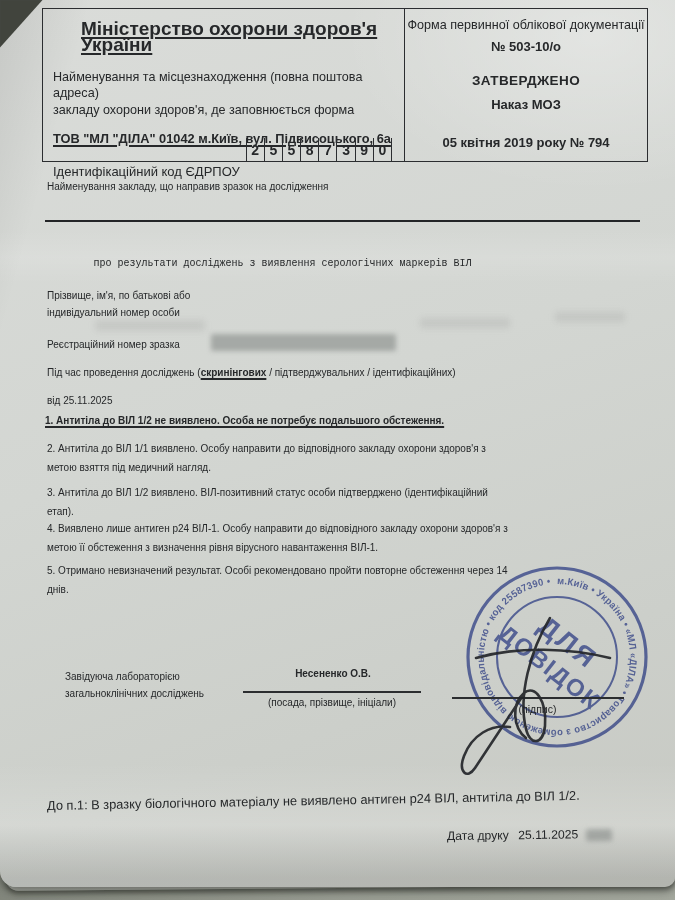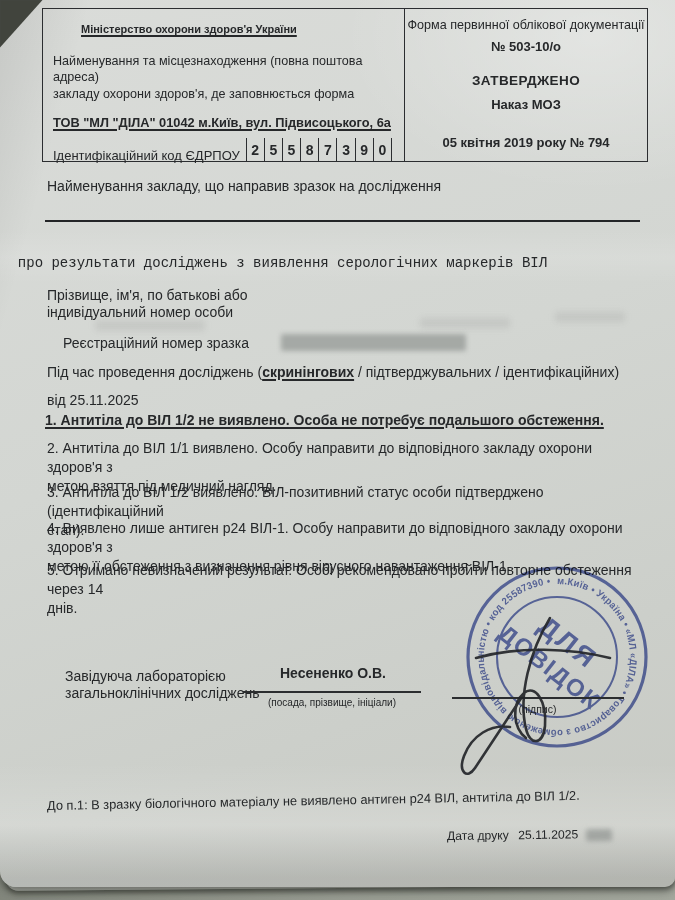--- a/index.html
+++ b/index.html
@@ -36,38 +36,38 @@
   .u{text-decoration:underline;text-underline-offset:2px;text-decoration-thickness:1.5px;}
   .ml{white-space:pre-line;}
   .sm{font-size:10px;}
   
   .form-header{
     position:absolute;left:42px;top:8px;width:604px;height:152px;
     border:1.6px solid #2b2d30;display:flex;
   }
   .fh-left{width:362px;border-right:1.6px solid #2b2d30;position:relative;
     padding:0 10px;box-sizing:border-box;font-size:12.6px;line-height:16px;}
-  .fh-left .ministry{margin-top:12px;font-size:11px;padding-left:28px;}
+  .fh-left .ministry{margin-top:12px;font-size:19px;padding-left:28px;}
   .fh-left .cap{margin-top:16px;}
   .fh-left .cap2{margin-top:1px;}
   .fh-left .facility{margin-top:13px;font-size:12.8px;}
   .fh-left .edrpou{margin-top:17px;font-size:13px;}
   .digits{position:absolute;right:12px;bottom:0;display:flex;}
   .digit{
     width:17.2px;height:23px;border-left:1.6px solid #2b2d30;
     text-align:center;line-height:24px;font-weight:bold;font-size:14px;
   }
   .digit:last-child{border-right:1.6px solid #2b2d30;}
   .fh-right{flex:1;text-align:center;padding-top:9px;font-size:12.6px;line-height:15px;}
   .fh-right .form-number{margin-top:6px;font-size:13px;}
   .fh-right .approved{margin-top:19px;font-size:13.5px;letter-spacing:.4px;}
   .fh-right .order{margin-top:9px;font-size:13px;}
   .fh-right .order-date{margin-top:23px;font-size:13px;}
   
-  .txt{font-size:14px;line-height:19px;}
+  .txt{font-size:10px;line-height:19px;}
   .rule{height:2.2px;background:#232527;}
   .redaction{
     display:inline-block;background:rgba(140,144,141,.65);
     filter:blur(2.5px);border-radius:2px;vertical-align:-3px;
   }
   .center{text-align:center;}
   .ghost{position:absolute;background:rgba(110,114,110,.14);filter:blur(3px);border-radius:3px;}
   
   .stamp-svg{position:absolute;left:462px;top:562px;opacity:.82;mix-blend-mode:multiply;}
   .stamp-svg text, .stamp-svg textPath{
@@ -117,21 +117,21 @@
   <div class="ghost" style="left:420px;top:318px;width:90px;height:10px;"></div>
   <div class="ghost" style="left:555px;top:312px;width:70px;height:10px;"></div>
 
   <div class="abs txt" style="left:47px;top:177px;">Найменування закладу, що направив зразок на дослідження</div>
   <div class="abs rule" style="left:45px;top:220px;width:595px;"></div>
 
   <div class="abs center txt" style="left:0;top:254px;width:565px;font-family:Liberation Mono, monospace;">про результати досліджень з виявлення серологічних маркерів ВІЛ</div>
 
   <div class="abs txt ml" style="left:47px;top:287px;line-height:17px;">Прізвище, ім'я, по батькові або
 індивідуальний номер особи</div>
-  <div class="abs txt" style="left:47px;top:334px;margin-left:16px;">
+  <div class="abs txt" style="left:47px;top:334px;">
     <span>Реєстраційний номер зразка</span>
     <span class="redaction" style="width:185px;height:17px;margin-left:28px;"></span>
   </div>
   <div class="abs txt" style="left:47px;top:363px;text-align:right;">
     <span>Під час проведення досліджень (</span><span class="b u">скринінгових</span><span> / підтверджувальних / ідентифікаційних)</span>
   </div>
   <div class="abs txt" style="left:47px;top:391px;">від 25.11.2025</div>
 
   <div class="abs txt b u ml" style="left:45px;top:411px;width:600px;">1. Антитіла до ВІЛ 1/2 не виявлено. Особа не потребує подальшого обстеження.</div>
   <div class="abs txt ml" style="left:47px;top:439px;width:600px;">2. Антитіла до ВІЛ 1/1 виявлено. Особу направити до відповідного закладу охорони здоров'я з

